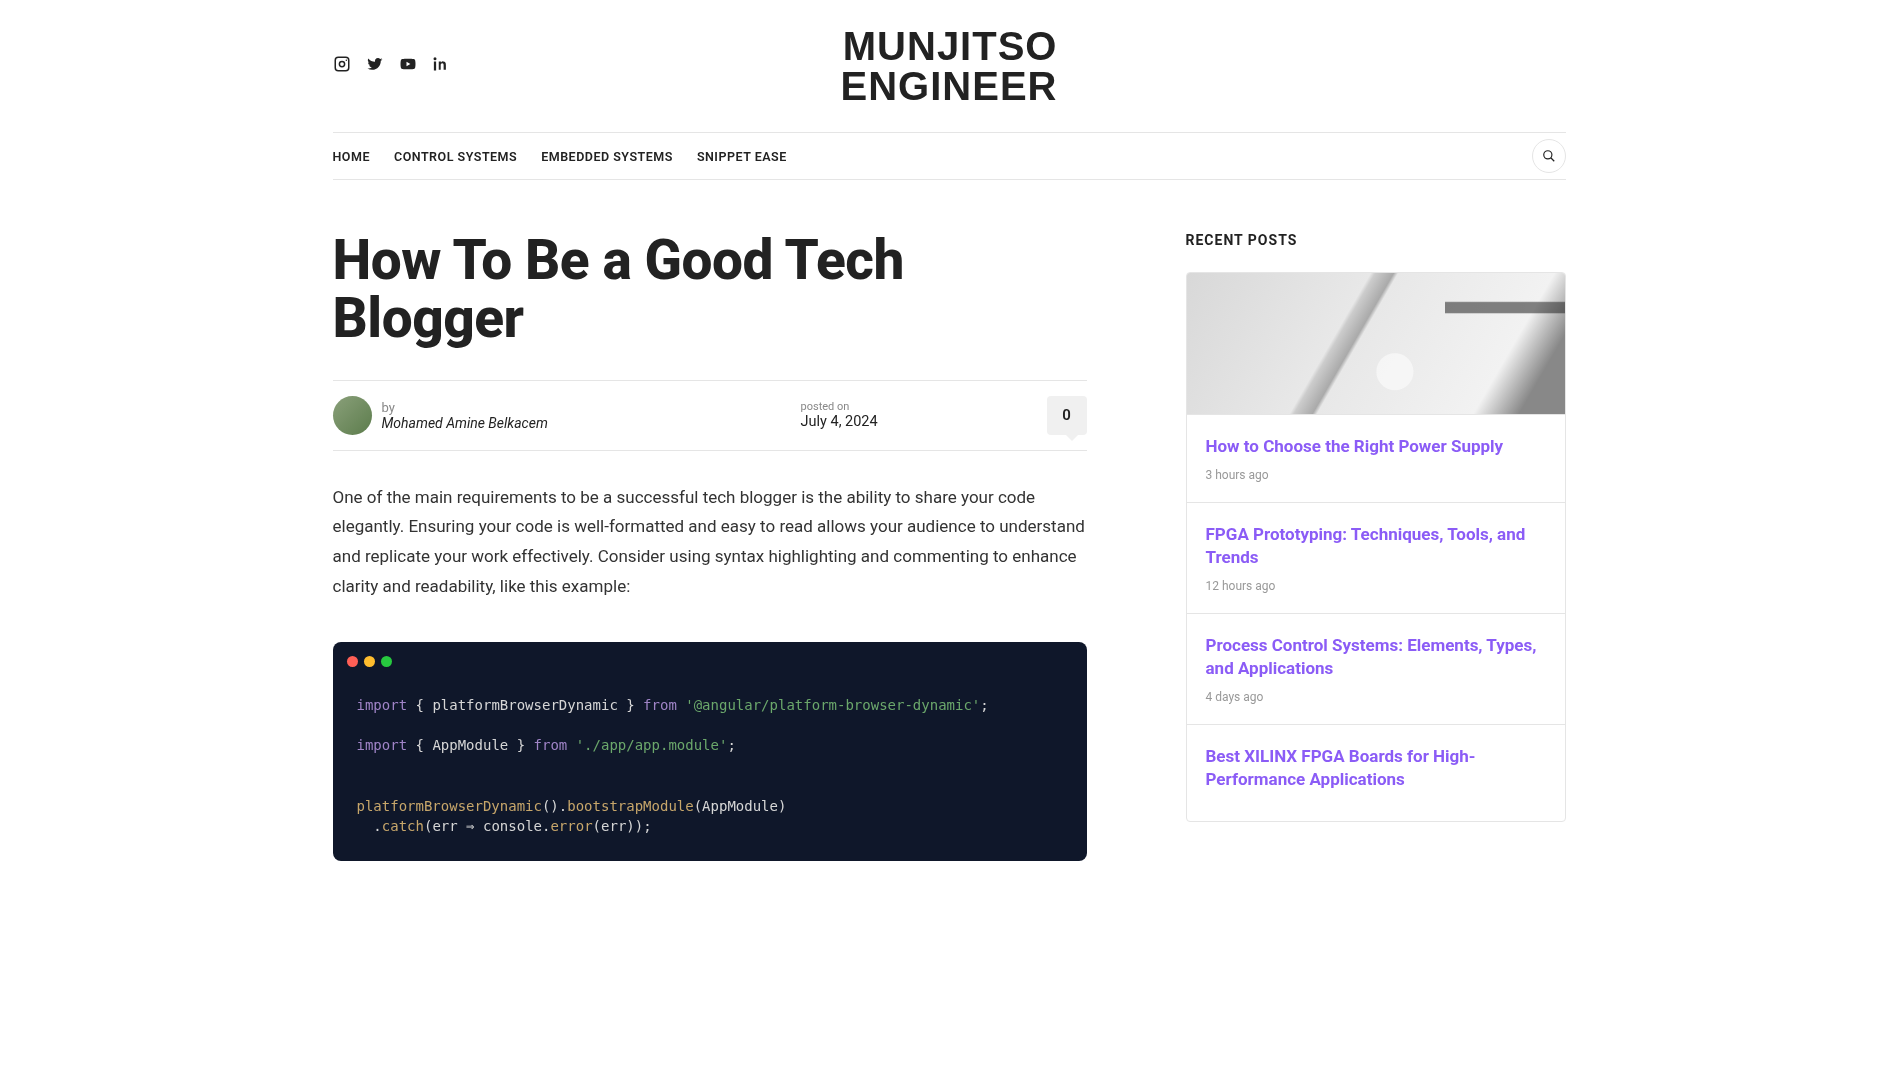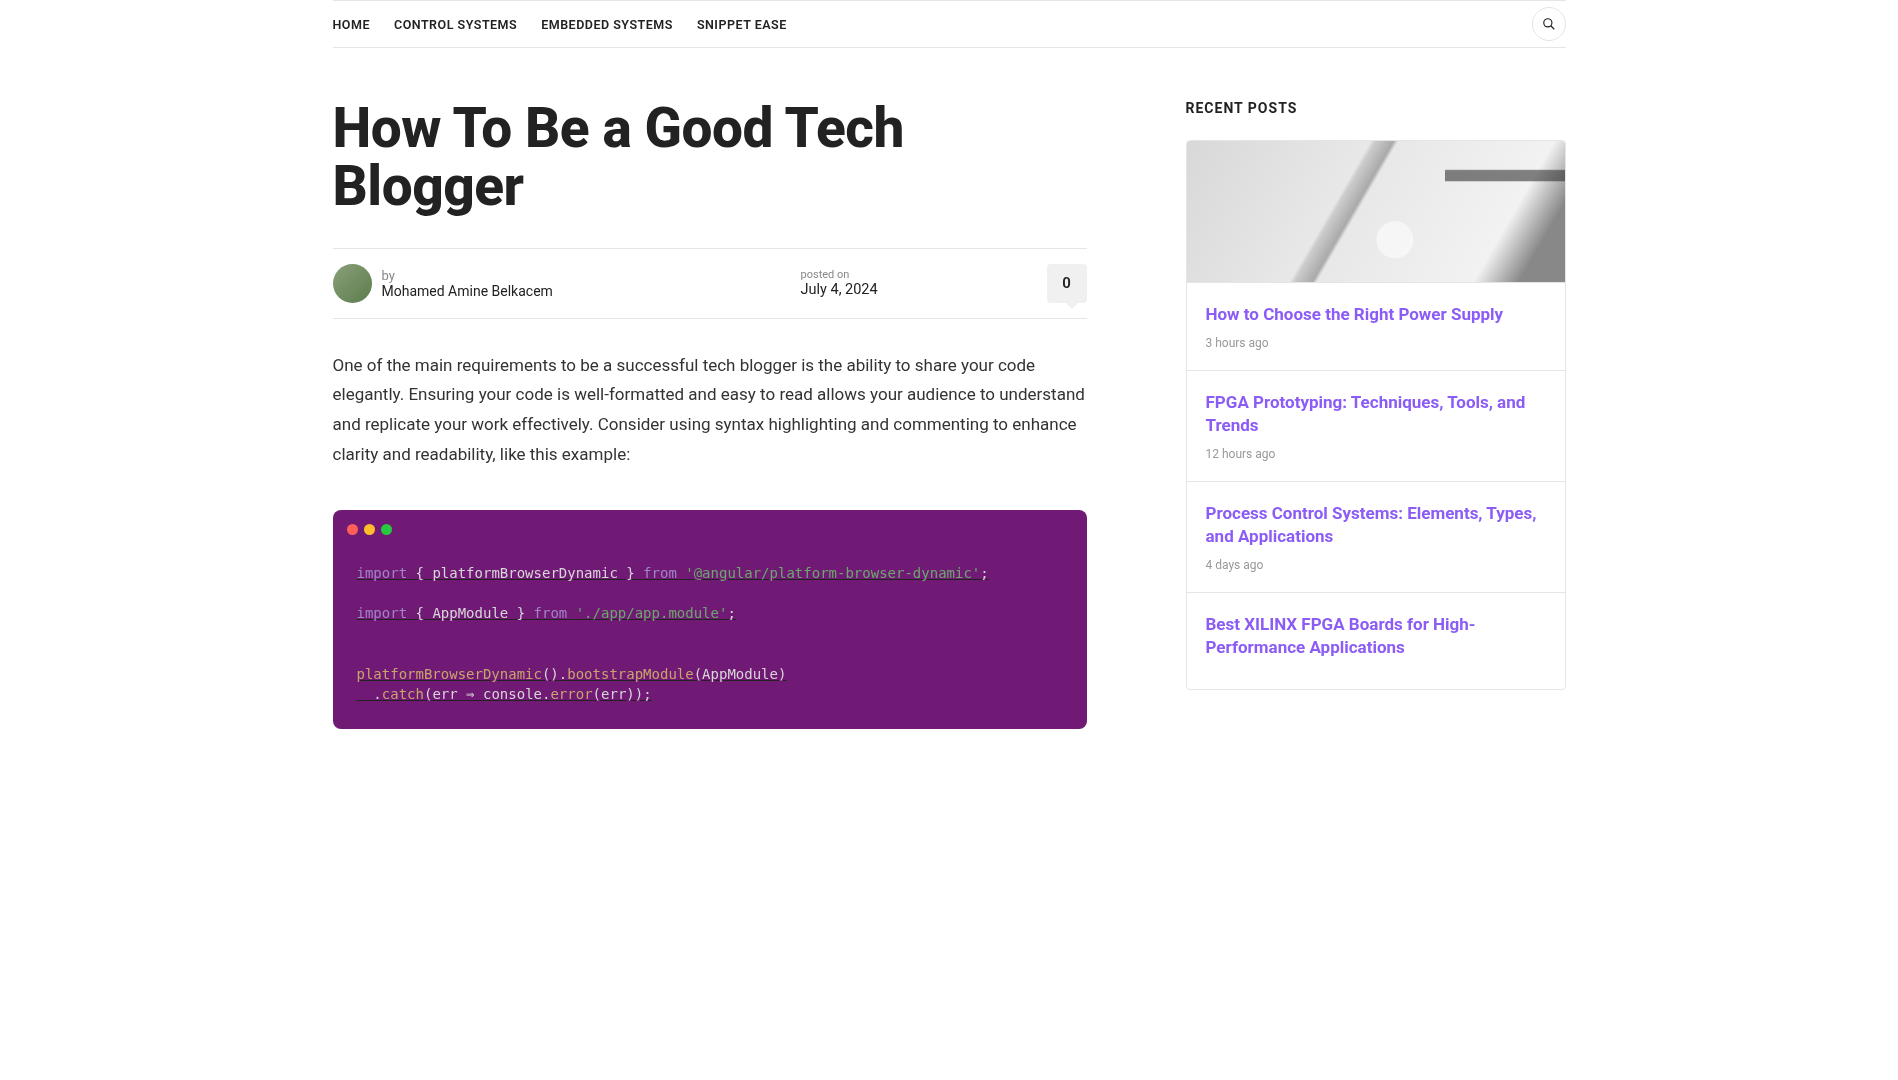--- a/index.html
+++ b/index.html
@@ -129,20 +129,21 @@
       margin-right: 10px;
       flex-shrink: 0;
     }
     .meta-author .by {
       font-size: 13px;
       color: #888;
     }
     .meta-author .name {
       font-size: 14px;
       color: #222;
+      font-style: italic;
     }
     .meta-date {
       margin-left: auto;
       margin-right: auto;
       position: absolute;
       left: 468px;
     }
     .meta-date .posted {
       font-size: 11px;
       color: #888;
@@ -175,25 +176,24 @@
       border-bottom: none;
     }
     .article p.body {
       font-size: 17px;
       line-height: 1.75;
       color: #333;
       margin-top: 32px;
       margin-bottom: 40px;
     }
     .code-block {
-      background: #701a75;
+      background: #0f172a;
       border-radius: 8px;
       padding: 0 0 24px 0;
       overflow: hidden;
-      text-decoration: underline;
     }
     .code-dots {
       display: flex;
       gap: 6px;
       padding: 14px 14px 10px 14px;
     }
     .dot {
       width: 11px;
       height: 11px;
       border-radius: 50%;
@@ -263,20 +263,42 @@
     .post-item .ago {
       font-size: 12px;
       color: #999;
     }
   </style>
 </head>
 <body>
 
 <div class="container">
 
+  <div class="header-top">
+    <div class="social-icons">
+      <a><svg viewBox="0 0 24 24">
+            <path d="M7 2h10a5 5 0 0 1 5 5v10a5 5 0 0 1-5 5H7a5 5 0 0 1-5-5V7a5 5 0 0 1 5-5zm0 2a3 3 0 0 0-3 3v10a3 3 0 0 0 3 3h10a3 3 0 0 0 3-3V7a3 3 0 0 0-3-3H7zm5 3.5A4.5 4.5 0 1 1 7.5 12 4.5 4.5 0 0 1 12 7.5zm0 2A2.5 2.5 0 1 0 14.5 12 2.5 2.5 0 0 0 12 9.5zM17.8 6a1.05 1.05 0 1 1-1.05 1.05A1.05 1.05 0 0 1 17.8 6z"></path>
+          </svg></a>
+      <a><svg viewBox="0 0 24 24">
+            <path d="M22 5.9c-.7.3-1.5.6-2.3.7a4 4 0 0 0 1.8-2.2 8 8 0 0 1-2.6 1 4 4 0 0 0-6.9 3.6A11.4 11.4 0 0 1 3.2 4.6a4 4 0 0 0 1.2 5.4 4 4 0 0 1-1.8-.5v.1a4 4 0 0 0 3.2 3.9 4 4 0 0 1-1.8.1 4 4 0 0 0 3.8 2.8A8.1 8.1 0 0 1 2 18a11.4 11.4 0 0 0 6.2 1.8c7.4 0 11.5-6.1 11.5-11.5v-.5A8 8 0 0 0 22 5.9z"></path>
+          </svg></a>
+      <a><svg viewBox="0 0 24 24">
+            <path d="M21.6 7.2a2.5 2.5 0 0 0-1.8-1.8C18.2 5 12 5 12 5s-6.2 0-7.8.4A2.5 2.5 0 0 0 2.4 7.2 26 26 0 0 0 2 12a26 26 0 0 0 .4 4.8 2.5 2.5 0 0 0 1.8 1.8C5.8 19 12 19 12 19s6.2 0 7.8-.4a2.5 2.5 0 0 0 1.8-1.8A26 26 0 0 0 22 12a26 26 0 0 0-.4-4.8zM10 15V9l5.2 3z"></path>
+          </svg></a>
+      <a><svg viewBox="0 0 24 24">
+            <path d="M4 3a2 2 0 1 1 0 4 2 2 0 0 1 0-4zM2.5 8.5h3v12h-3zM9 8.5h2.9v1.6h.1a3.2 3.2 0 0 1 2.9-1.6c3.1 0 3.6 2 3.6 4.7v6.3h-3v-5.6c0-1.3 0-3-1.8-3s-2.1 1.4-2.1 2.9v5.7H9z"></path>
+          </svg></a>
+    </div>
+    <div class="logo-wrap">
+      <div class="logo">
+        <span class="line1">MUNJITSO</span>
+        <span class="line2">ENGINEER</span>
+      </div>
+    </div>
+  </div>
 
   <div class="nav-row">
     <div class="nav-links">
       <a>HOME</a>
       <a>CONTROL SYSTEMS</a>
       <a>EMBEDDED SYSTEMS</a>
       <a>SNIPPET EASE</a>
     </div>
     <button class="search-btn">
       <svg viewBox="0 0 24 24" stroke-width="2">

